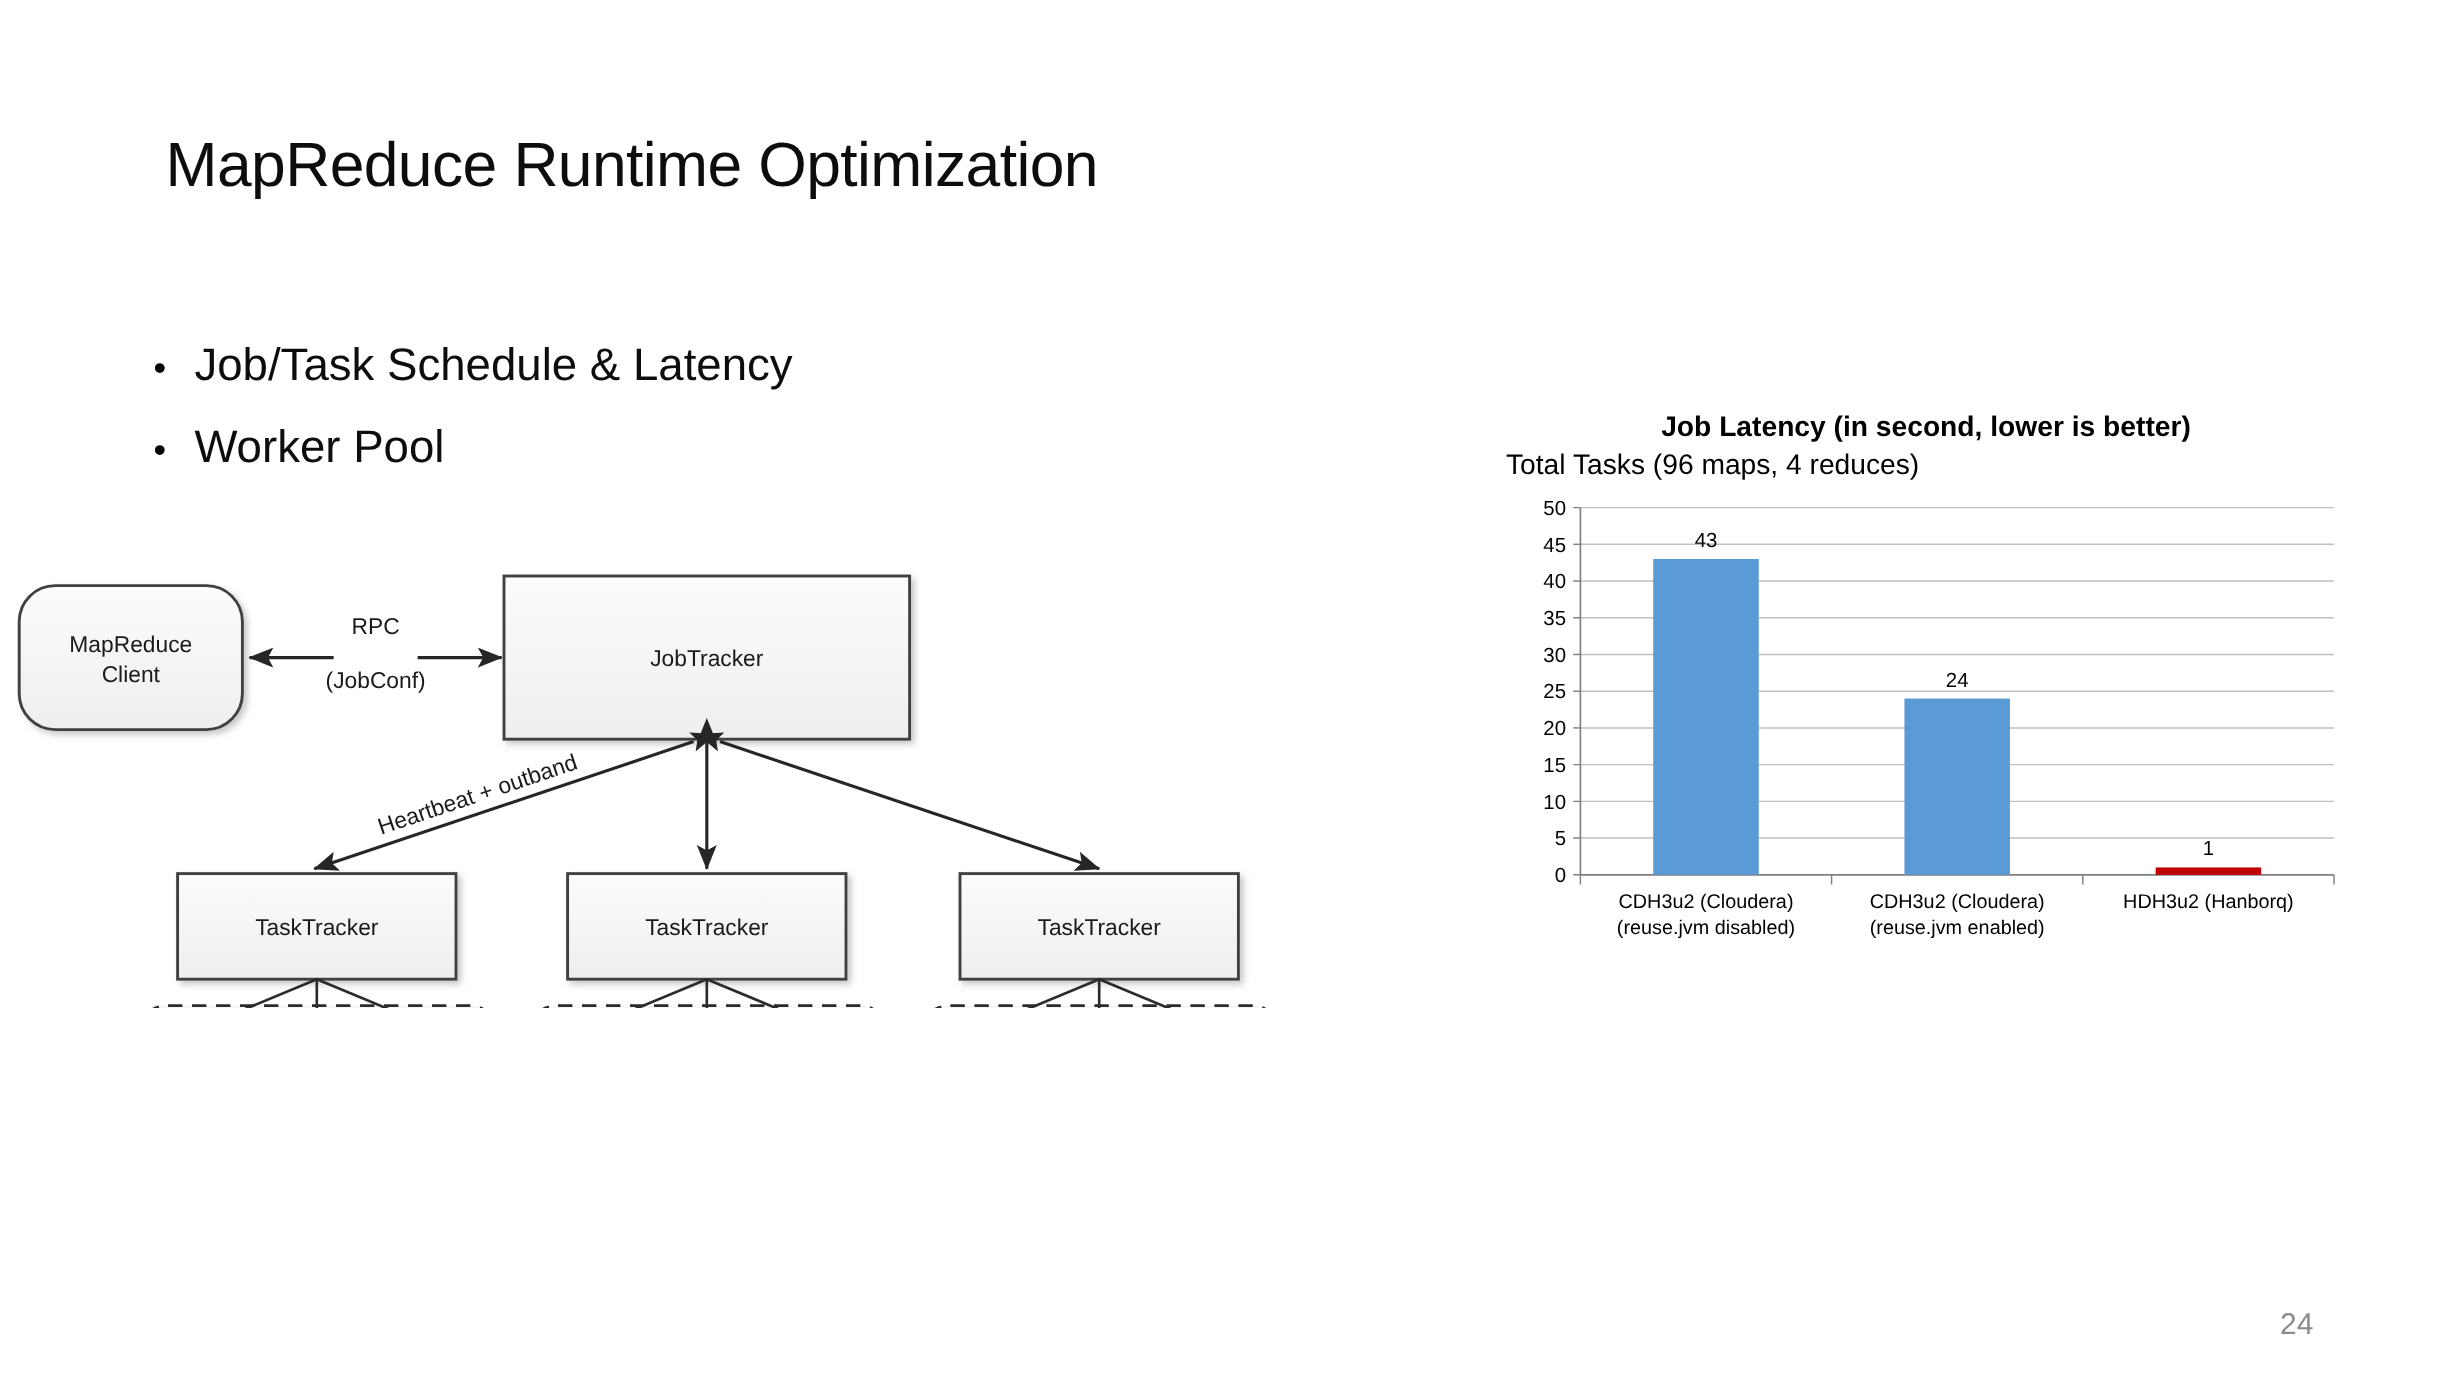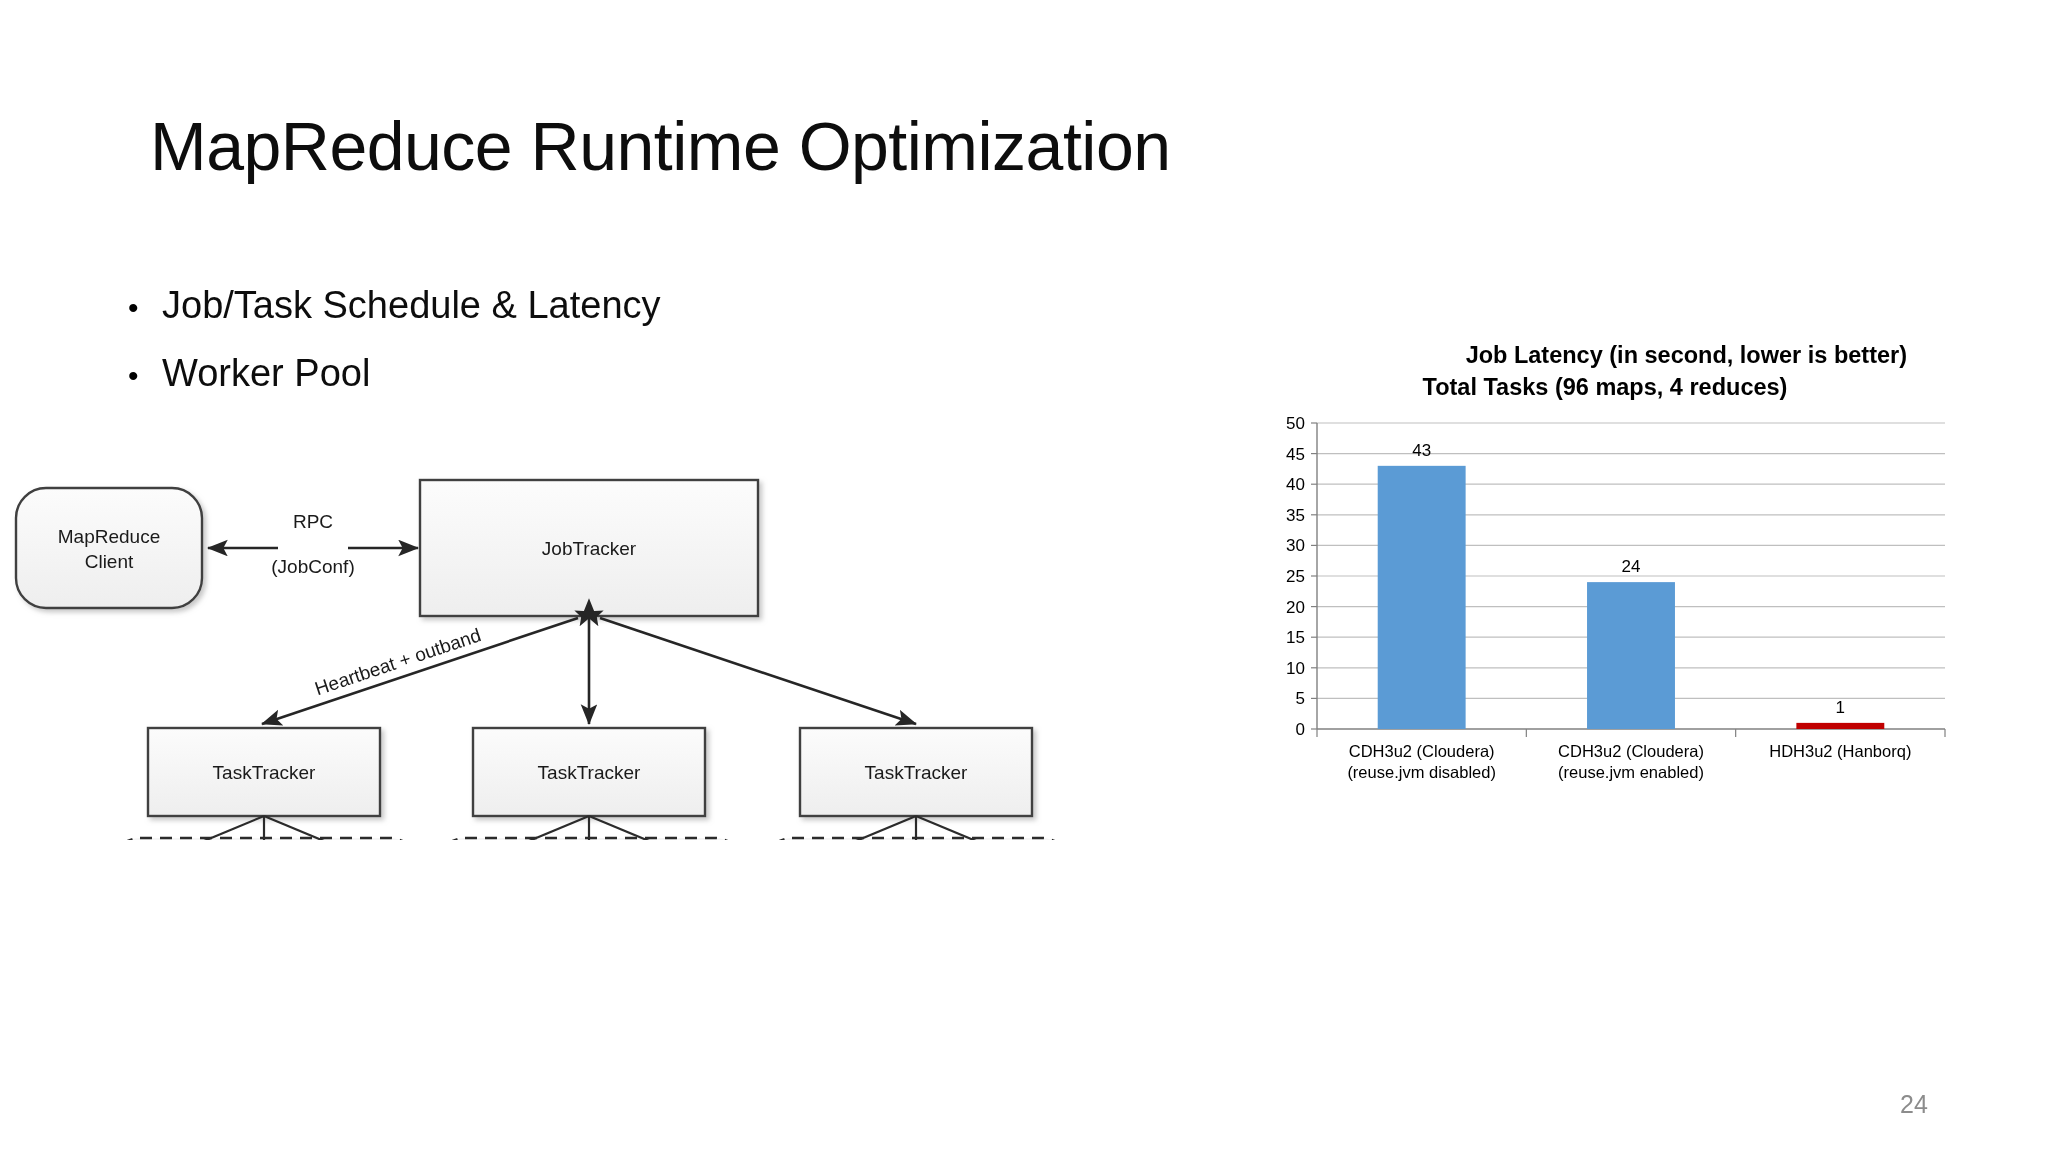--- a/index.html
+++ b/index.html
@@ -11,23 +11,23 @@
     width: 2048px;
     height: 1152px;
     position: relative;
     font-family: "Liberation Sans", sans-serif;
     overflow: hidden;
   }
 
   
   .slide-title {
     position: absolute;
-    left: 150px;
+    left: 138px;
     top: 112px;
-    font-size: 68px;
+    font-size: 52px;
     font-weight: 400;
     color: #0d0d0d;
     letter-spacing: -0.5px;
     white-space: nowrap;
     line-height: 1;
     font-stretch: condensed;
   }
 
   
   .bullets {
@@ -70,31 +70,31 @@
 
   
   #chart-block {
     position: absolute;
     left: 1255px;
     top: 340px;
     width: 700px;
     height: 660px;
   }
   .chart-title {
-    text-align: right;
+    text-align: center;
     font-size: 23.5px;
     font-weight: bold;
     color: #000;
     line-height: 1.28;
     padding: 0 48px;
   }
   .chart-subtitle {
-    text-align: center;
+    text-align: left;
     font-size: 23.5px;
-    font-weight: bold;
+    font-weight: normal;
     color: #000;
     line-height: 1.3;
     margin-top: 2px;
   }
   #plot-wrap {
     position: relative;
     margin-top: 14px;
     height: 390px;
   }
 

